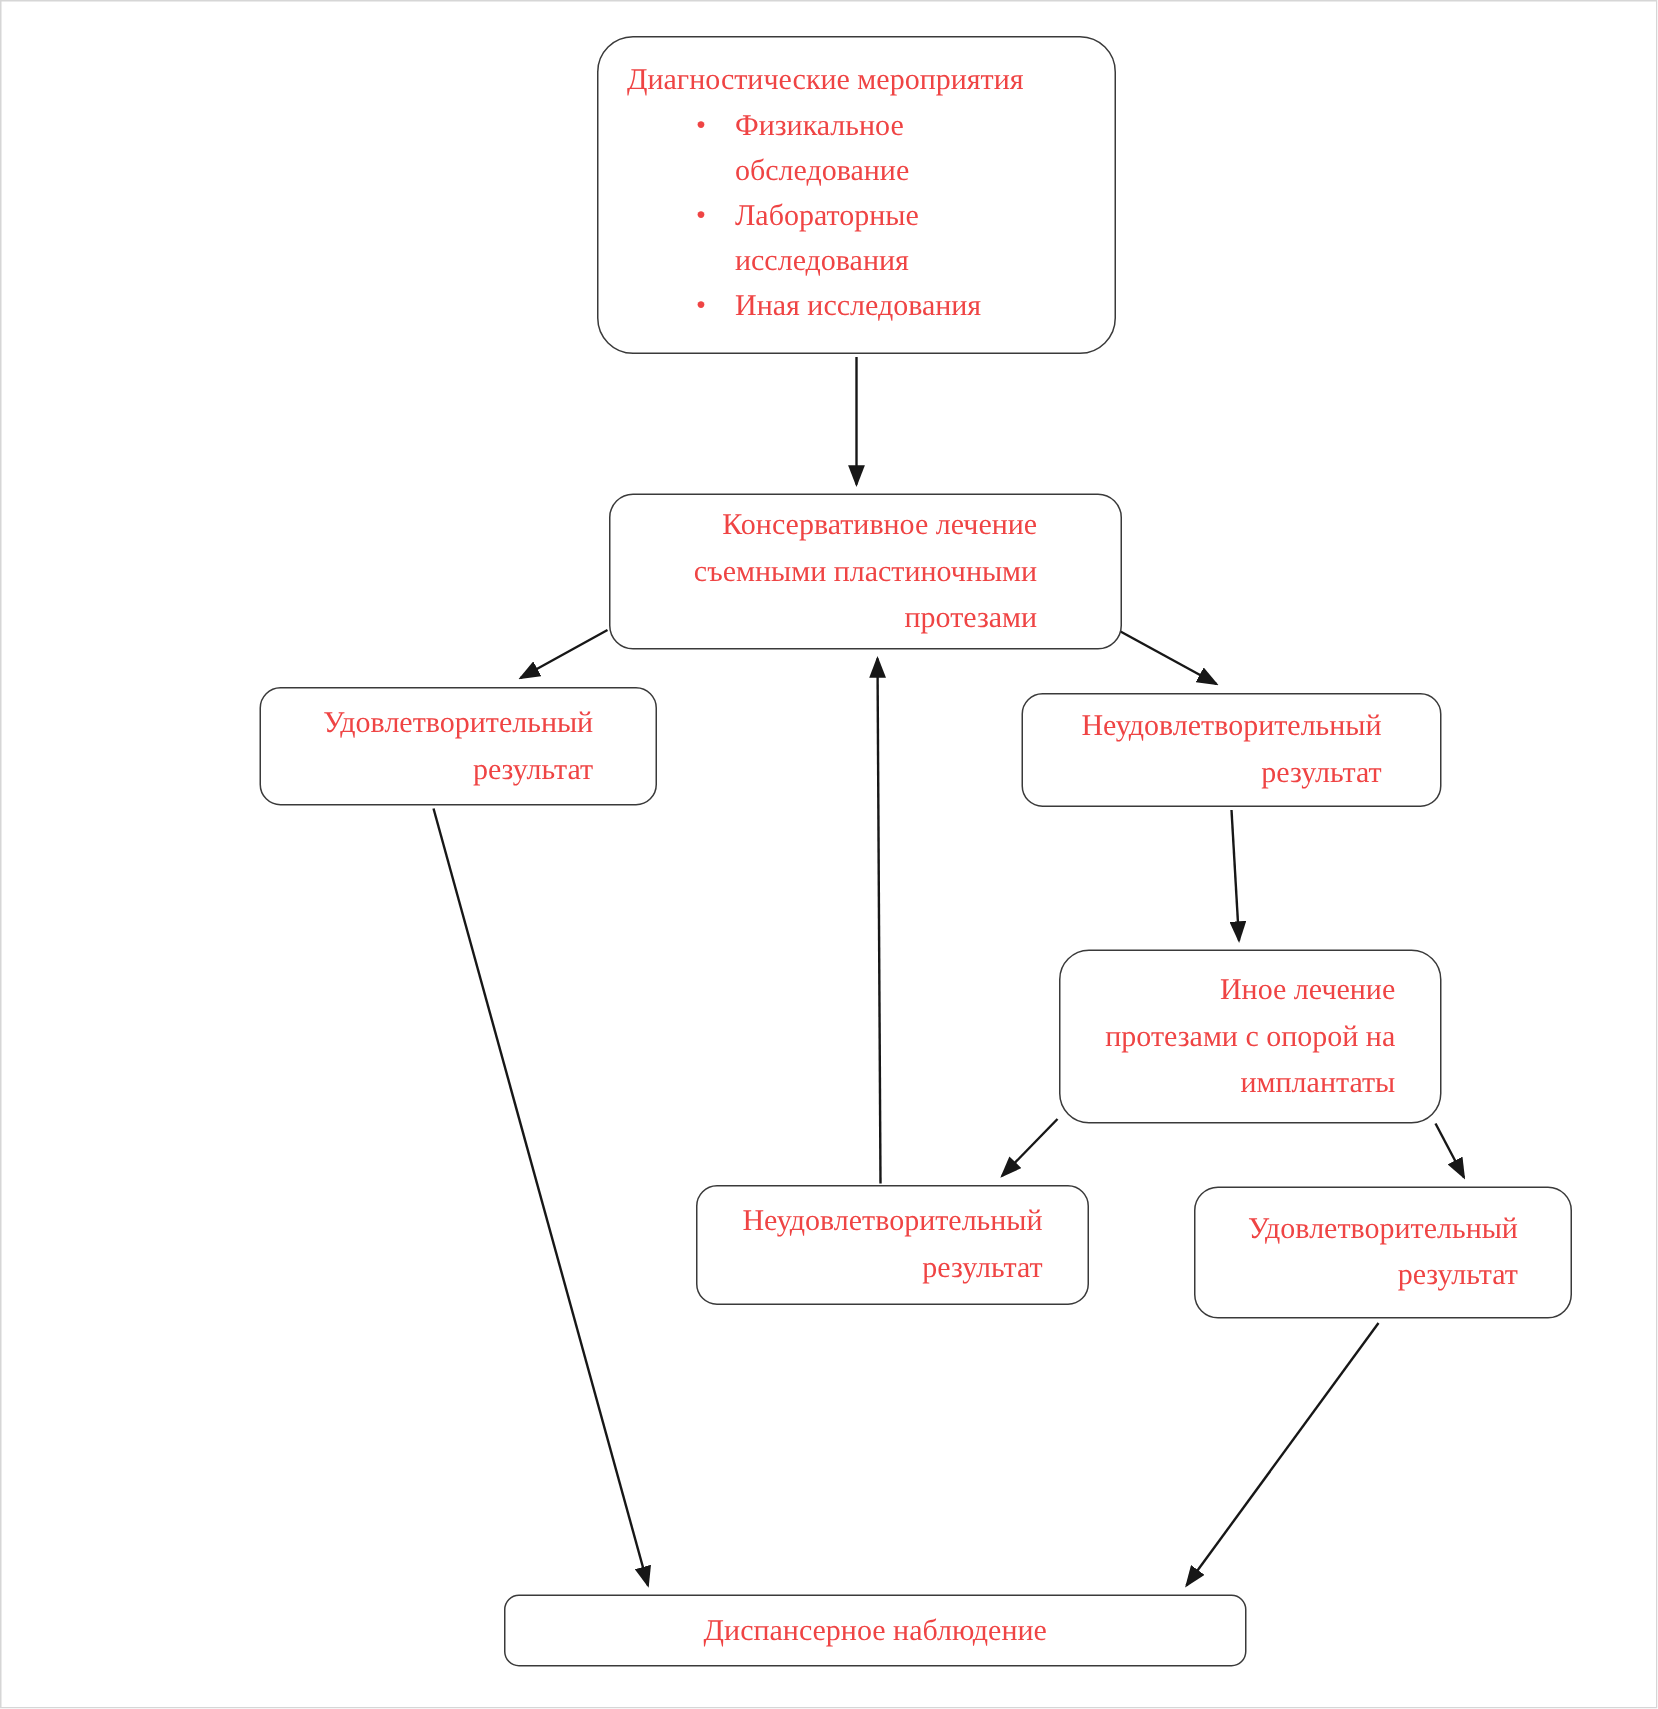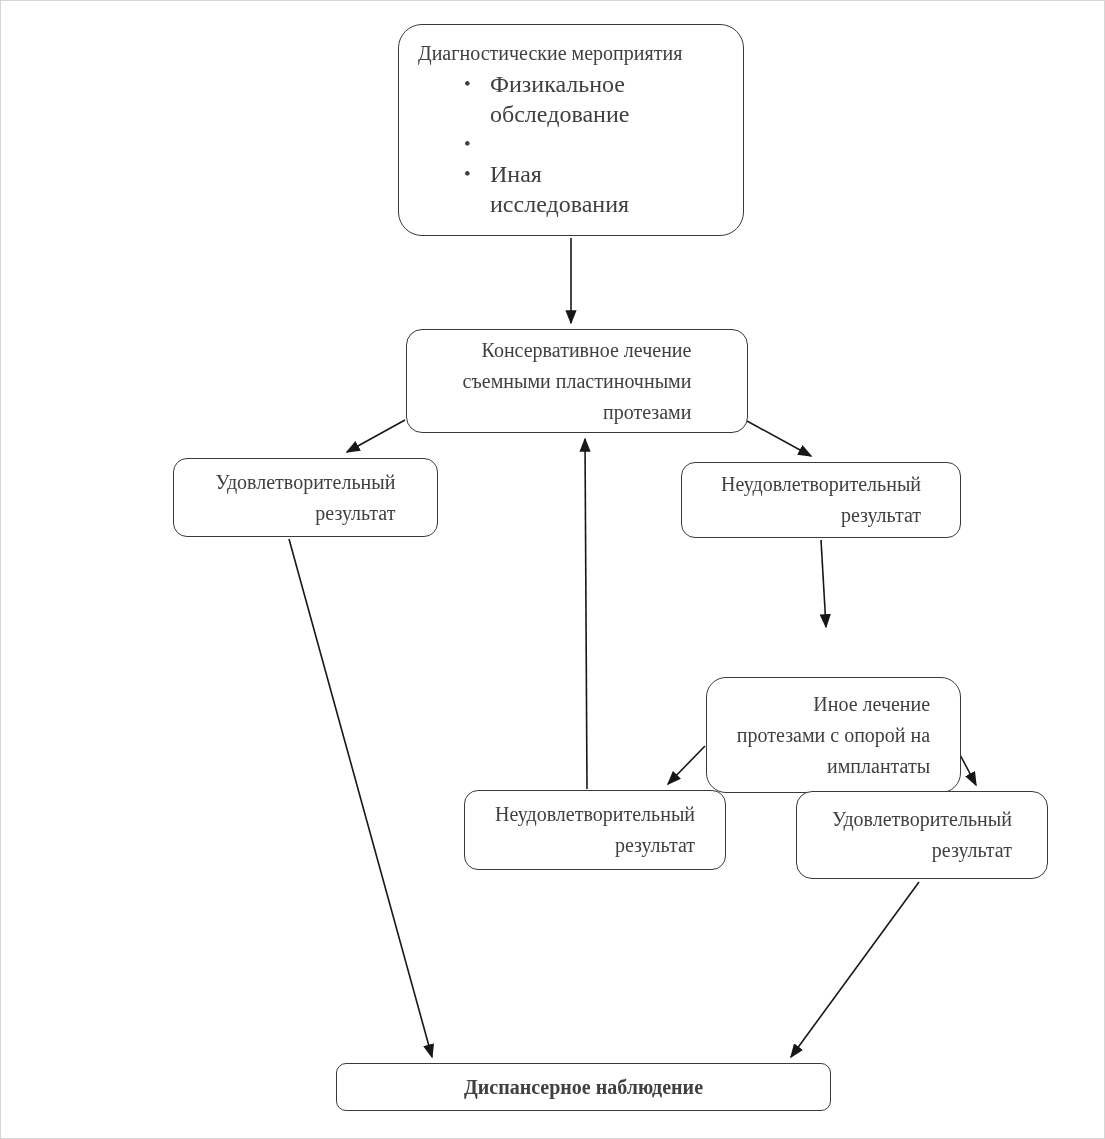--- a/index.html
+++ b/index.html
@@ -5,21 +5,21 @@
   html, body { margin: 0; padding: 0; background: #ffffff; }
   * { box-sizing: border-box; }
 
   .canvas {
     position: relative;
     width: 1105px;
     height: 1139px;
     background: #ffffff;
     border: 1px solid #d6d6d6;
     font-family: "Liberation Serif", "DejaVu Serif", serif;
-    color: #404040;
+    color: #ef4444;
     overflow: hidden;
   }
 
   svg.arrows {
     position: absolute;
     left: 0; top: 0;
     width: 1105px; height: 1139px;
     pointer-events: none;
   }
 
@@ -59,21 +59,21 @@
   .bullet-list { margin-left: 46px; }
   .bullet-row { display: flex; align-items: flex-start; }
   .bullet-dot {
     width: 26px;
     font-size: 19px;
     line-height: 30px;
     flex: none;
   }
   .bullet-text {
     width: 176px;
-    font-size: 24px;
+    font-size: 20px;
     line-height: 30px;
     white-space: pre-line;
     text-align: left;
   }
 </style>
 </head>
 <body>
 
 <div class="canvas">
 
@@ -97,20 +97,22 @@
   <div class="node" id="n-diagnostics" style="border-color: rgb(58, 58, 58);">
     <div class="title">Диагностические мероприятия</div>
     <div class="bullet-list">
       <div class="bullet-row">
         <span class="bullet-dot">•</span>
         <span class="bullet-text">Физикальное
 обследование</span>
       </div>
       <div class="bullet-row">
         <span class="bullet-dot">•</span>
+        <span class="bullet-text">Лабораторные
+исследования</span>
       </div>
       <div class="bullet-row">
         <span class="bullet-dot">•</span>
         <span class="bullet-text">Иная исследования</span>
       </div>
     </div>
   </div>
 
   <div class="node" id="n-conservative" style="border-color: rgb(58, 58, 58);">
     <div class="label">Консервативное лечение
@@ -121,33 +123,33 @@
   <div class="node" id="n-sat-left" style="border-color: rgb(58, 58, 58);">
     <div class="label">Удовлетворительный
 результат</div>
   </div>
 
   <div class="node" id="n-unsat-right" style="border-color: rgb(58, 58, 58);">
     <div class="label">Неудовлетворительный
 результат</div>
   </div>
 
-  <div class="node" id="n-implant" style="border-color: rgb(58, 58, 58); margin-top: 44px;">
+  <div class="node" id="n-implant" style="border-color: rgb(58, 58, 58);">
     <div class="label">Иное лечение
 протезами с опорой на
 имплантаты</div>
   </div>
 
   <div class="node" id="n-unsat-lower" style="border-color: rgb(58, 58, 58);">
     <div class="label">Неудовлетворительный
 результат</div>
   </div>
 
   <div class="node" id="n-sat-lower" style="border-color: rgb(58, 58, 58);">
     <div class="label">Удовлетворительный
 результат</div>
   </div>
 
-  <div class="node" id="n-dispensary" style="border-color: rgb(58, 58, 58); font-weight: bold;">
+  <div class="node" id="n-dispensary" style="border-color: rgb(58, 58, 58);">
     <div class="label">Диспансерное наблюдение</div>
   </div>
 
 </div>
 
 </body></html>

